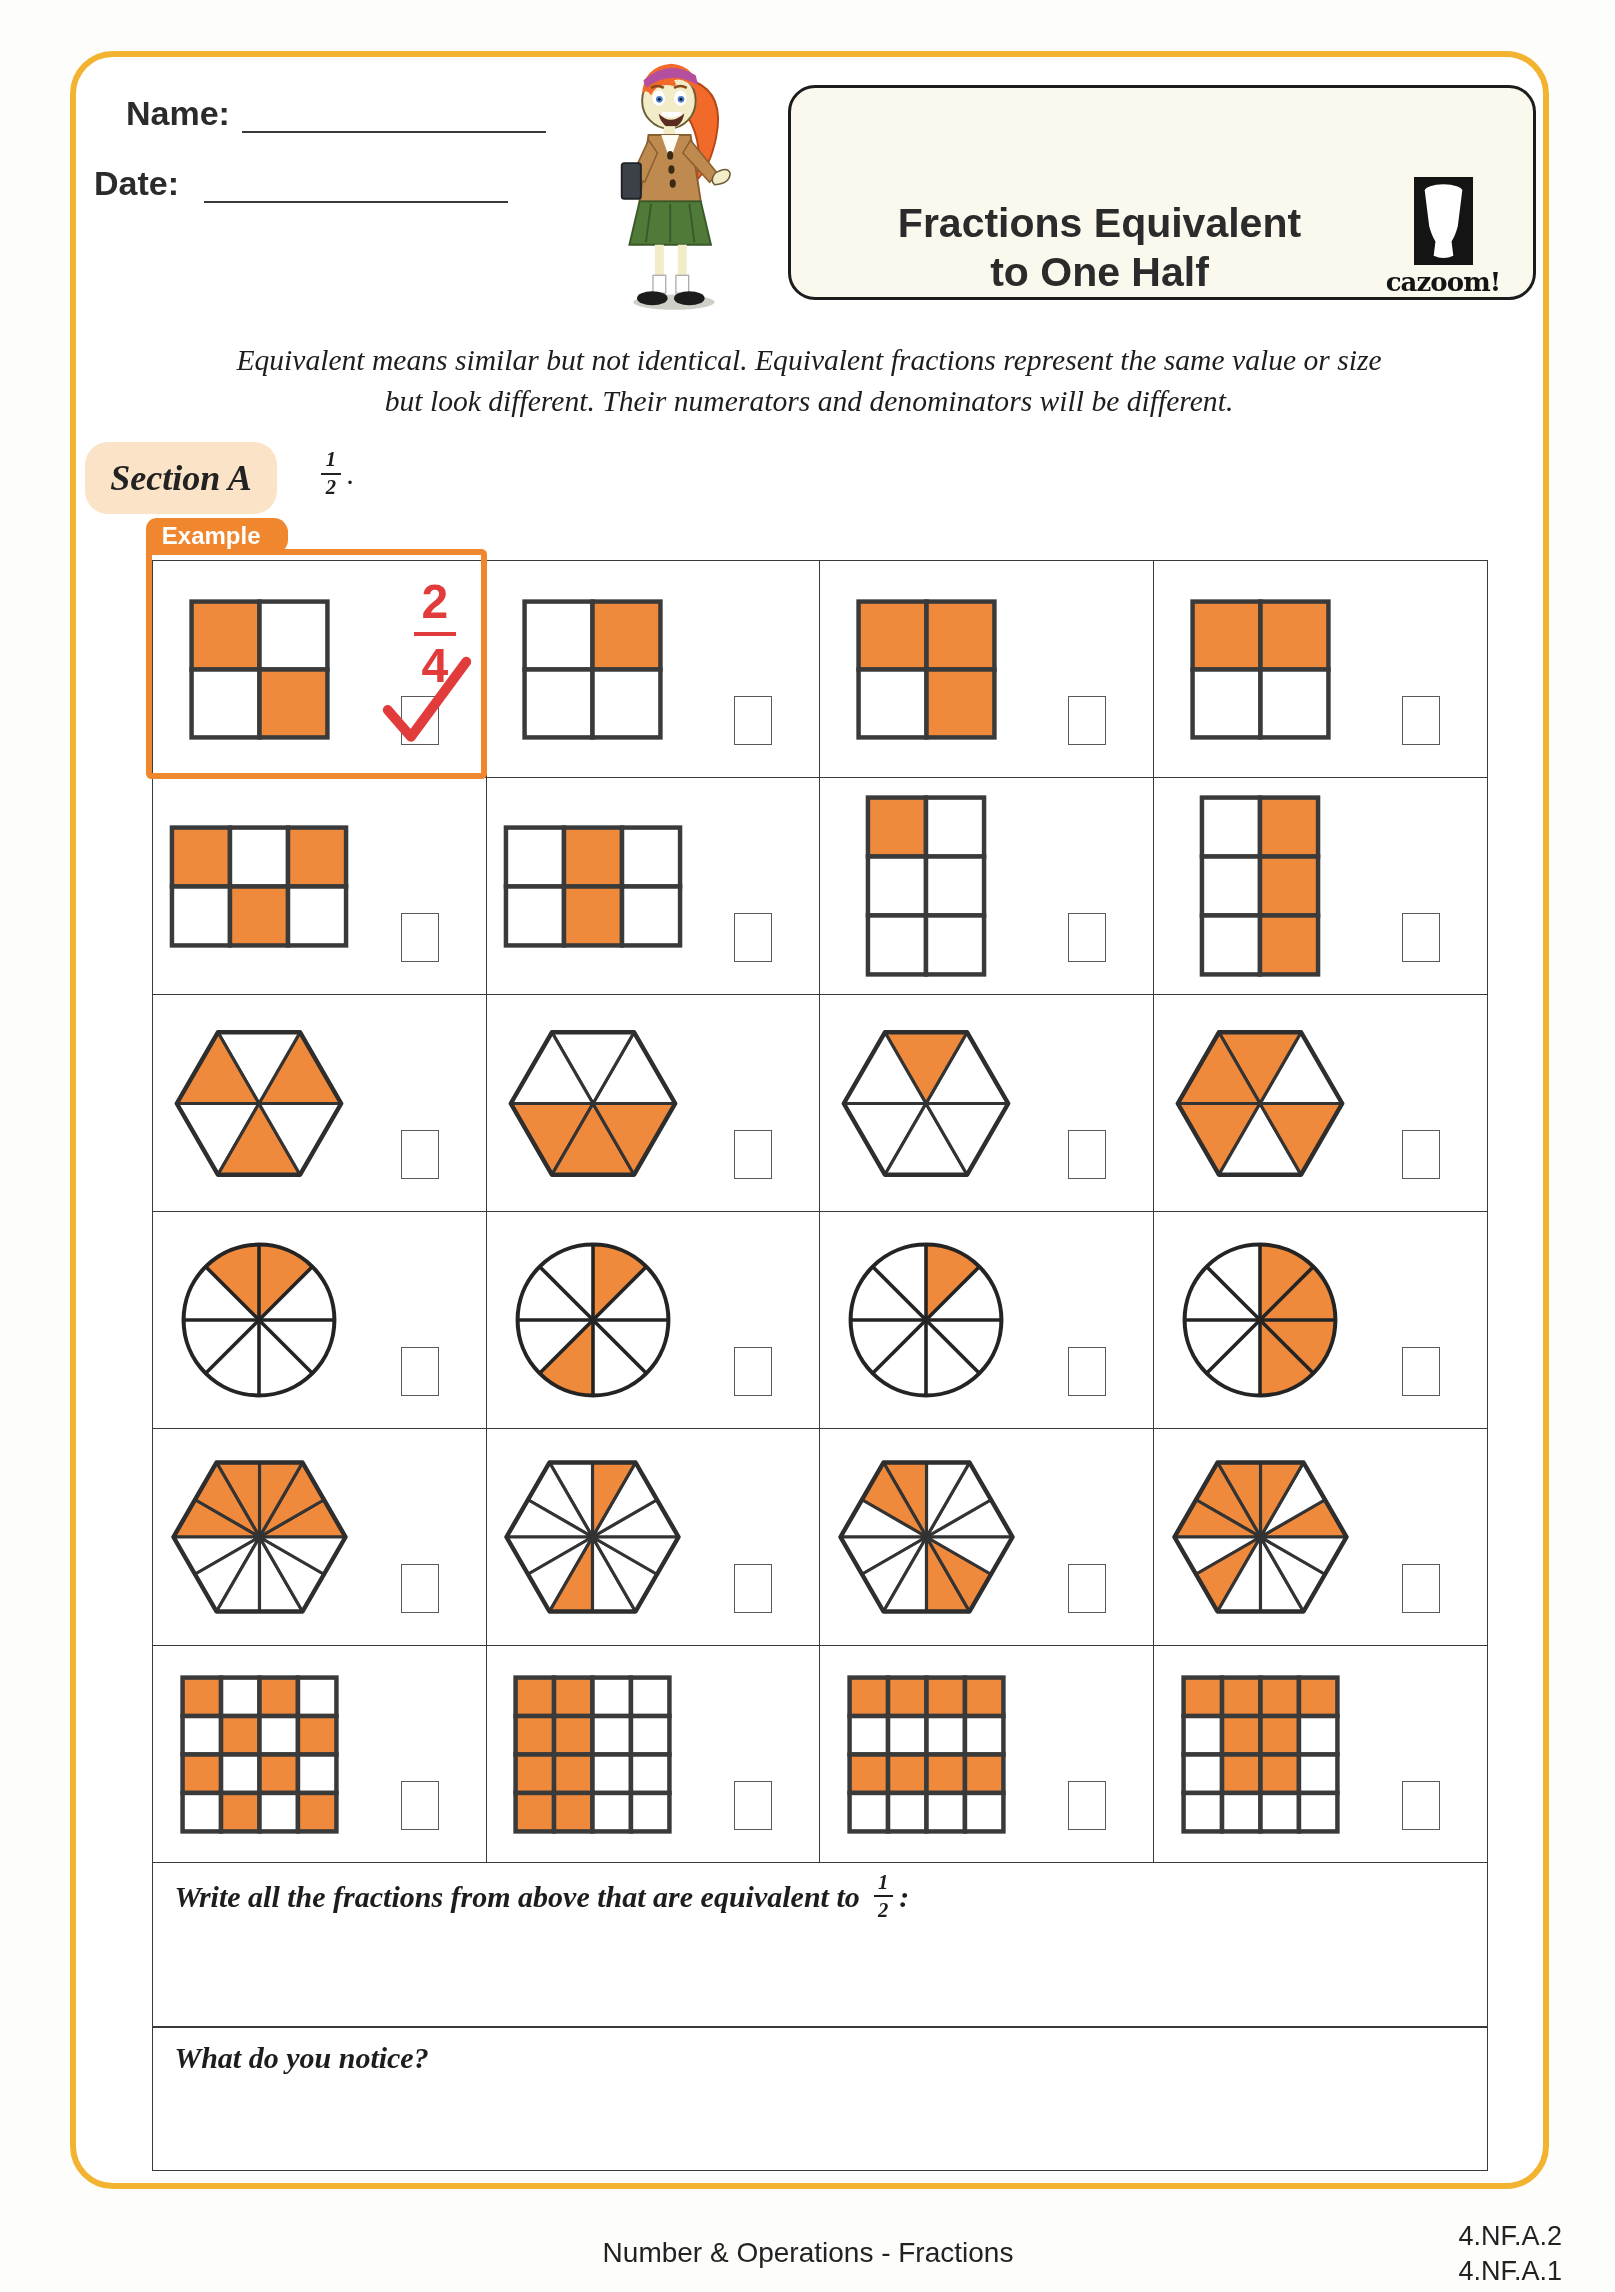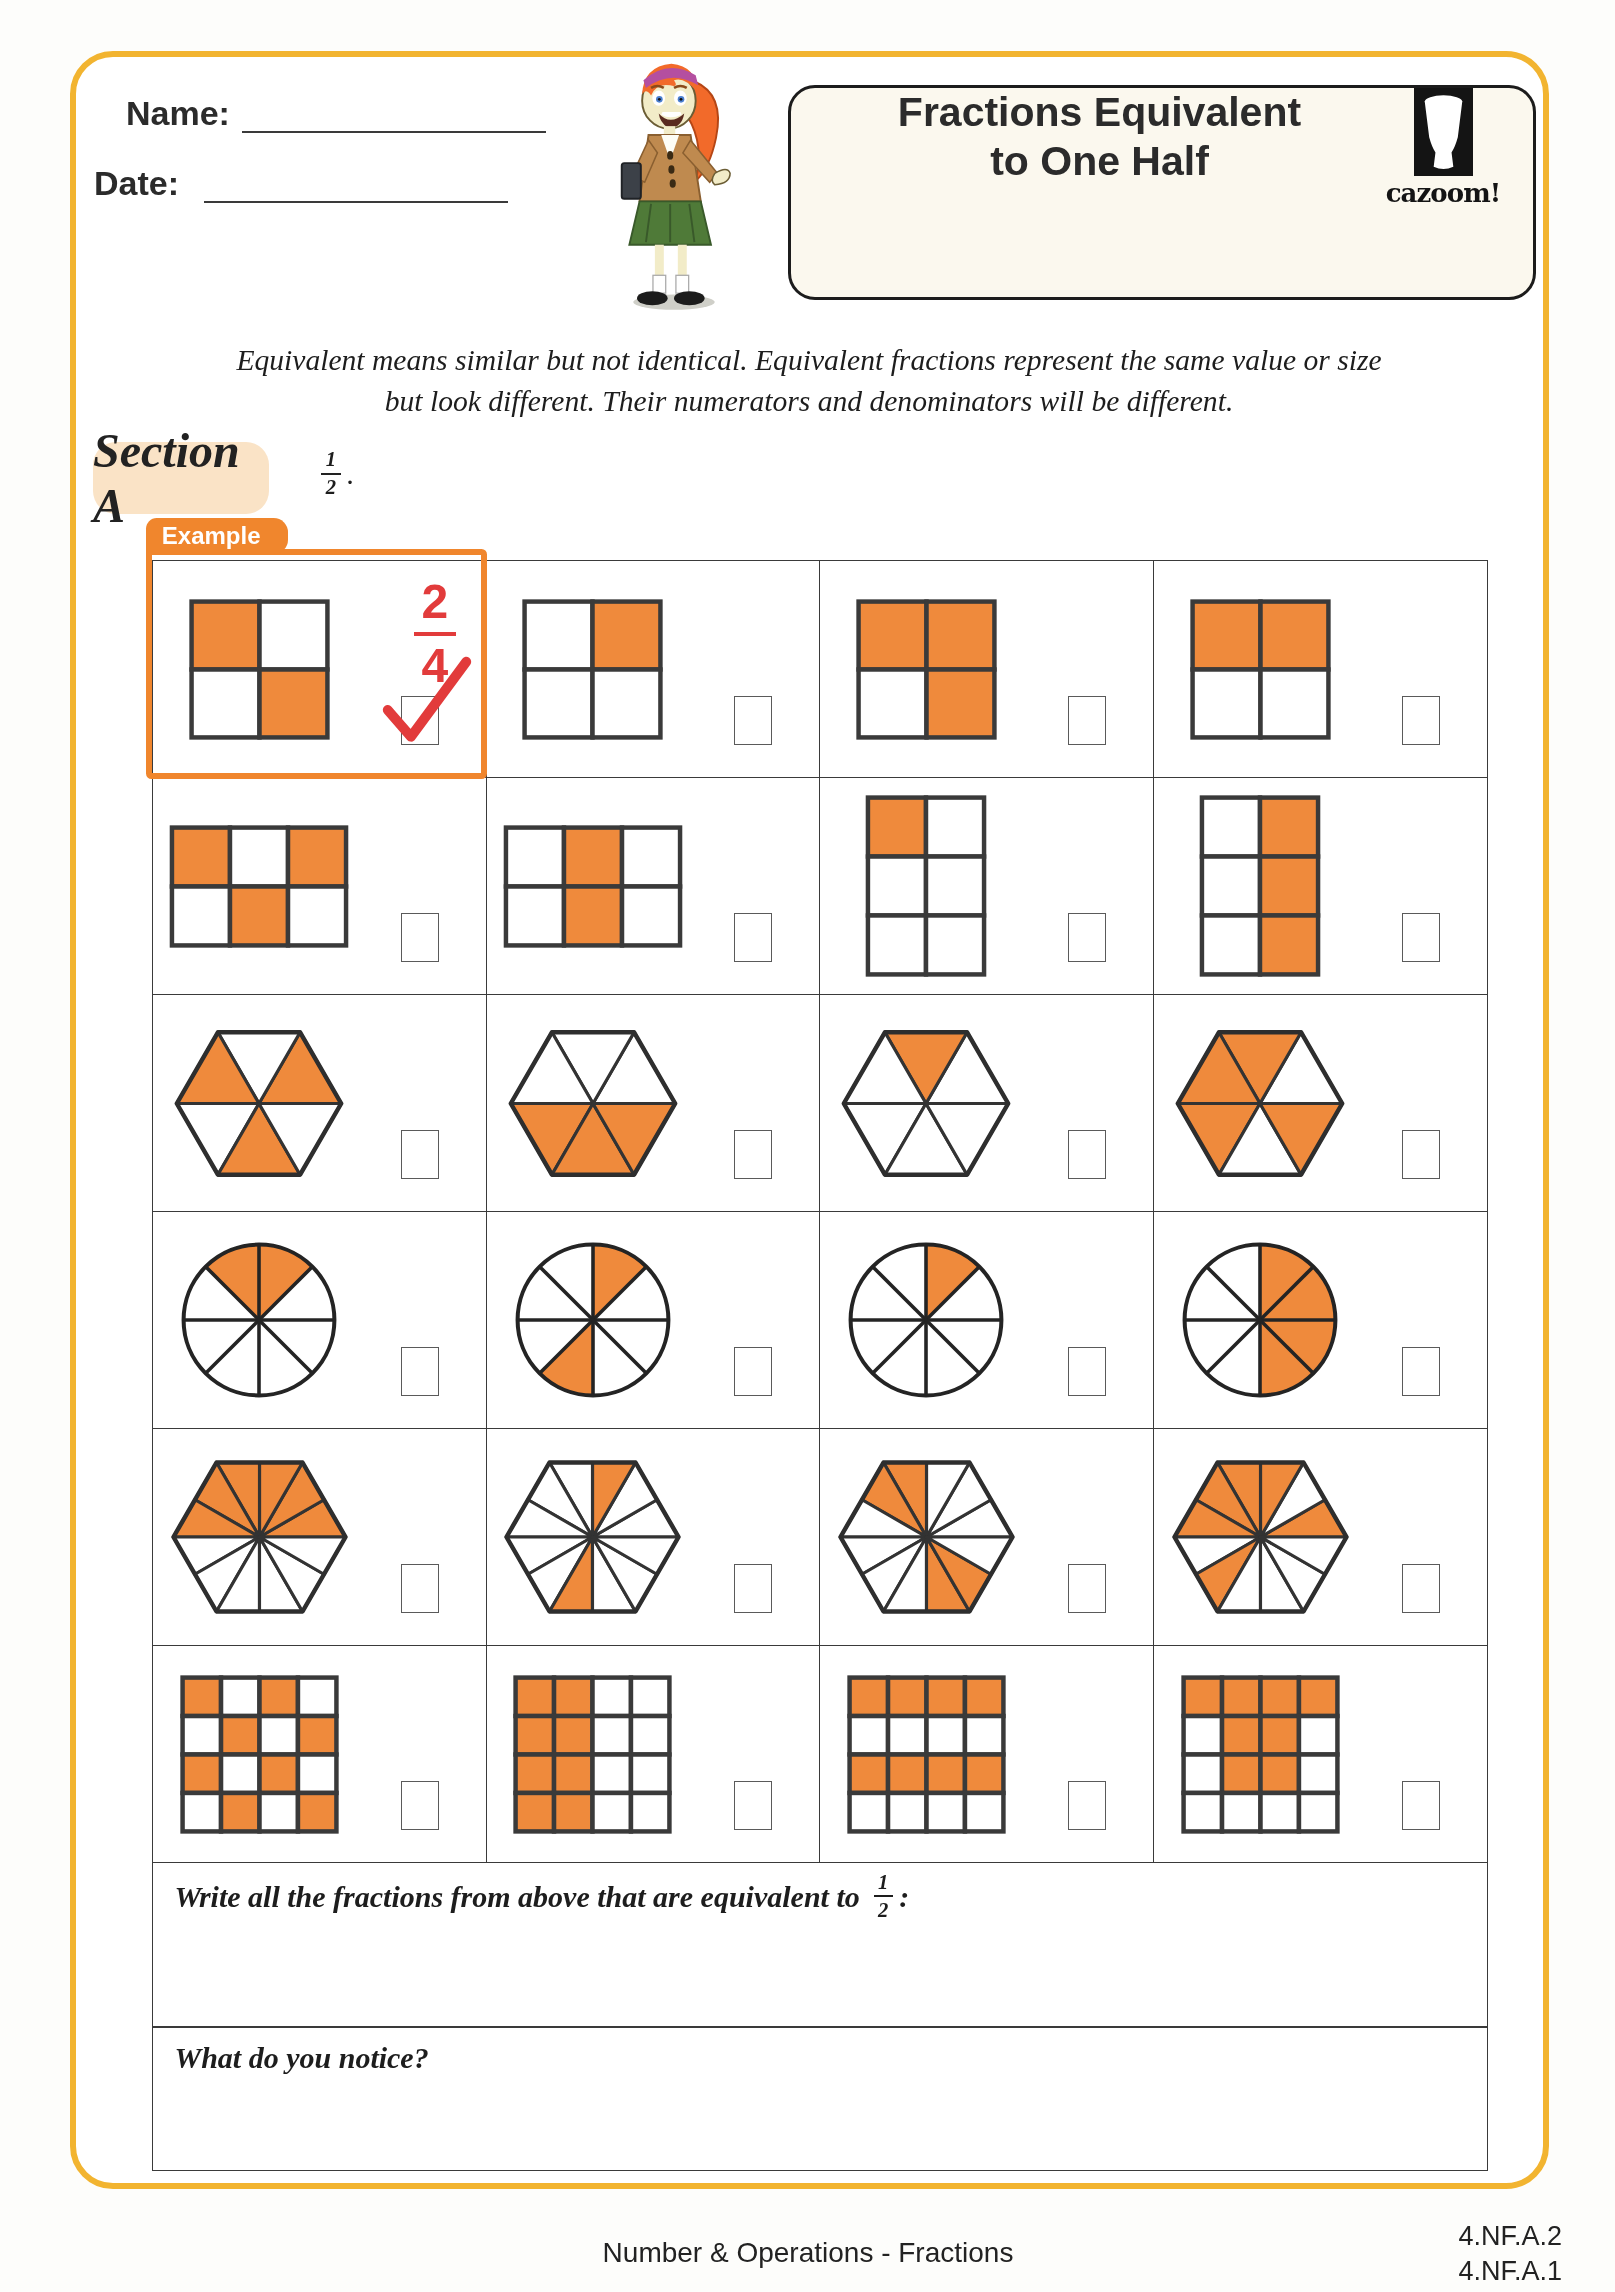--- a/index.html
+++ b/index.html
@@ -7,31 +7,31 @@
         font-family:"Liberation Sans",sans-serif;color:#2b2b2b;}
   .frame{position:absolute;left:70px;top:51px;width:1467px;height:2126px;
          border:6.3px solid #F2B430;border-radius:43px;background:#ffffff;}
   
   .field{position:absolute;display:flex;align-items:flex-end;gap:12.5px;}
   .field-label{font-weight:bold;font-size:34px;color:#2b2b2b;}
   .write-line{width:304px;height:38px;border-bottom:2.7px solid #3a3a3a;}
   .girl{position:absolute;left:569px;top:56px;width:210px;height:255px;}
   .title-box{position:absolute;left:788px;top:85px;width:742px;height:209px;
              background:#FBF8EE;border:3.6px solid #1c1c1c;border-radius:27px;
-             display:flex;align-items:flex-start;}
+             display:flex;align-items:flex-end;}
   .title-text{flex:1;text-align:center;font-weight:bold;font-size:41px;line-height:1.2;color:#2b2b2b;padding-left:32px;}
   .logo{width:134px;text-align:center;padding-right:23px;}
   .logo-glyph{width:59px;height:88px;background:#141414;margin:0 auto;}
   .logo-text{font-family:"DejaVu Serif",serif;font-weight:bold;font-size:26px;letter-spacing:-0.9px;color:#141414;margin-top:1.8px;}
   
   .intro{position:absolute;left:125px;top:340px;width:1368px;text-align:center;
          font-family:"Liberation Serif",serif;font-style:italic;font-size:29.6px;line-height:1.4;color:#1d1d1d;}
-  .section-label{position:absolute;left:85px;top:442px;width:176px;height:72px;background:#FAE3C6;
+  .section-label{position:absolute;left:85px;top:442px;width:192px;height:72px;background:#FAE3C6;
                  border-radius:23px;display:flex;align-items:center;justify-content:center;
-                 font-family:"Liberation Serif",serif;font-style:italic;font-weight:bold;font-size:48px;color:#222;margin-left:8px;}
+                 font-family:"Liberation Serif",serif;font-style:italic;font-weight:bold;font-size:36px;color:#222;}
   .instruction{position:absolute;left:315px;top:453px;width:1182px;
                font-family:"Liberation Serif",serif;font-style:italic;font-size:30px;color:#1d1d1d;}
   .frac{display:inline-block;text-align:center;vertical-align:middle;line-height:1;font-weight:bold;margin:0 6.3px;position:relative;top:-3.6px;}
   .frac .fn{display:block;font-size:20.6px;padding:0 4.5px 2.7px;border-bottom:2.7px solid #222;}
   .frac .fd{display:block;font-size:20.6px;padding-top:2.7px;}
   
   .gtable{position:absolute;left:152px;top:548px;width:1336px;border:1.8px solid #3a3a3a;background:#fff;box-sizing:border-box;margin-top:12px;}
   .cells{display:grid;grid-template-columns:repeat(4,1fr);}
   .gcell{position:relative;height:217px;border-right:1.8px solid #3a3a3a;border-bottom:1.8px solid #3a3a3a;box-sizing:border-box;}
   .gcell:nth-child(4n){border-right:none;}

